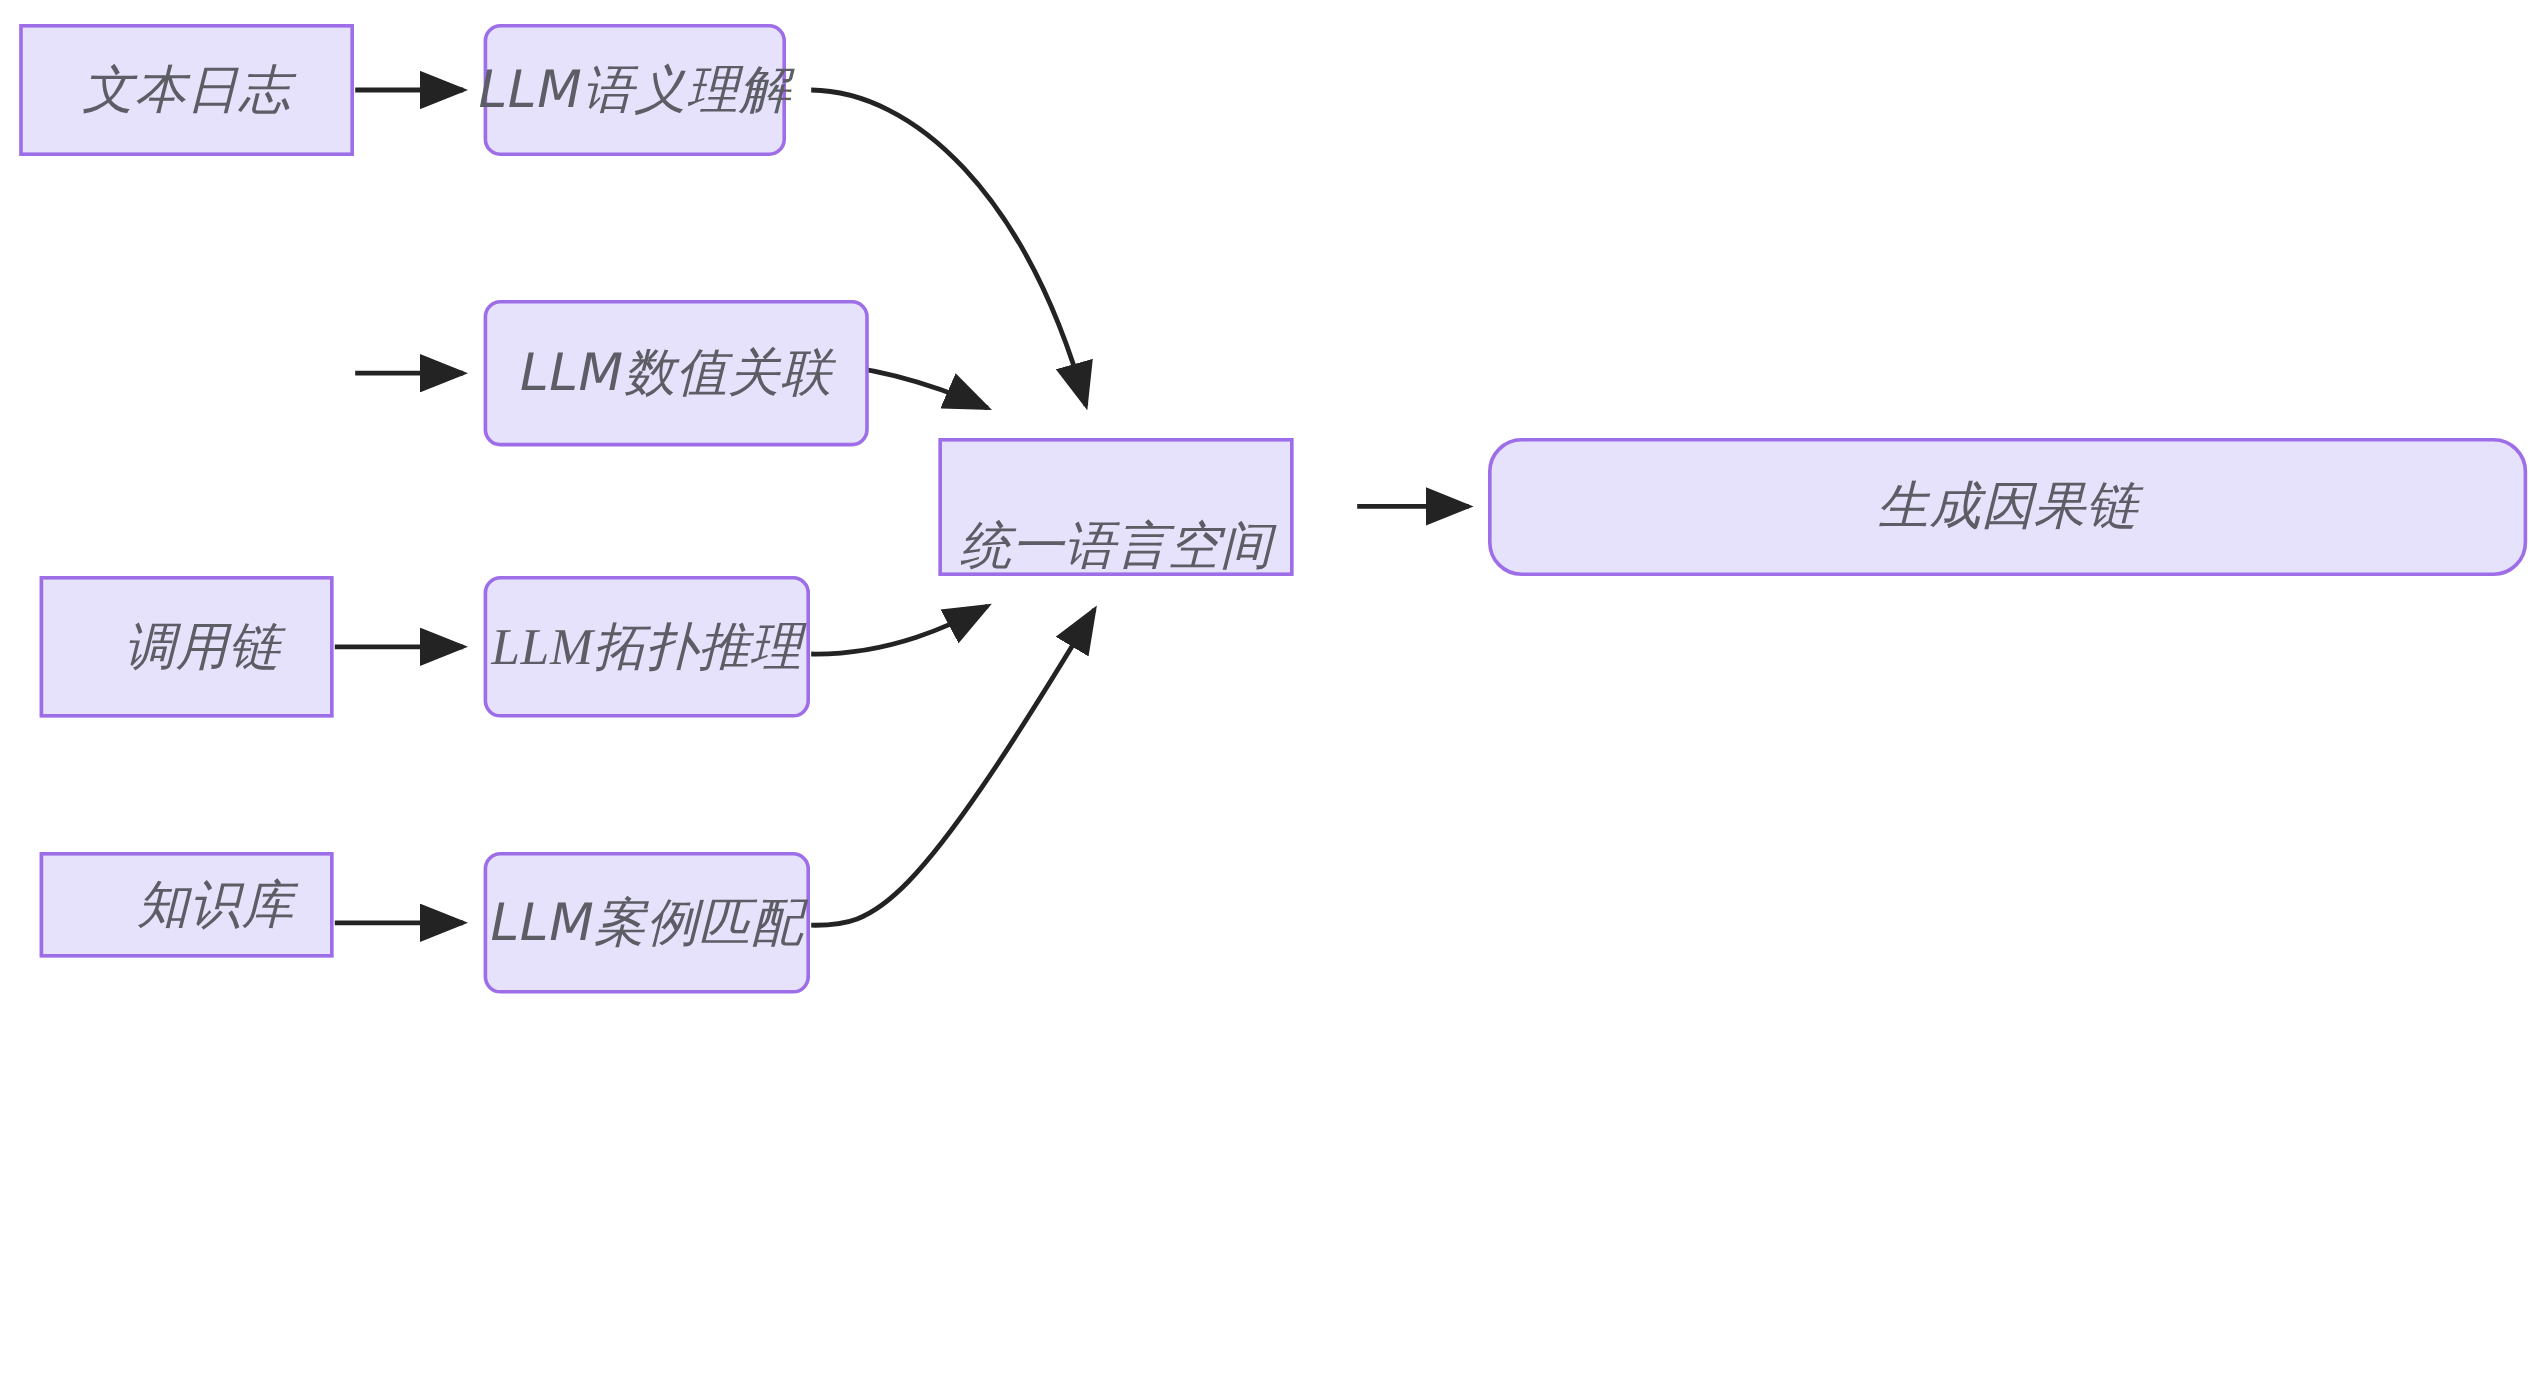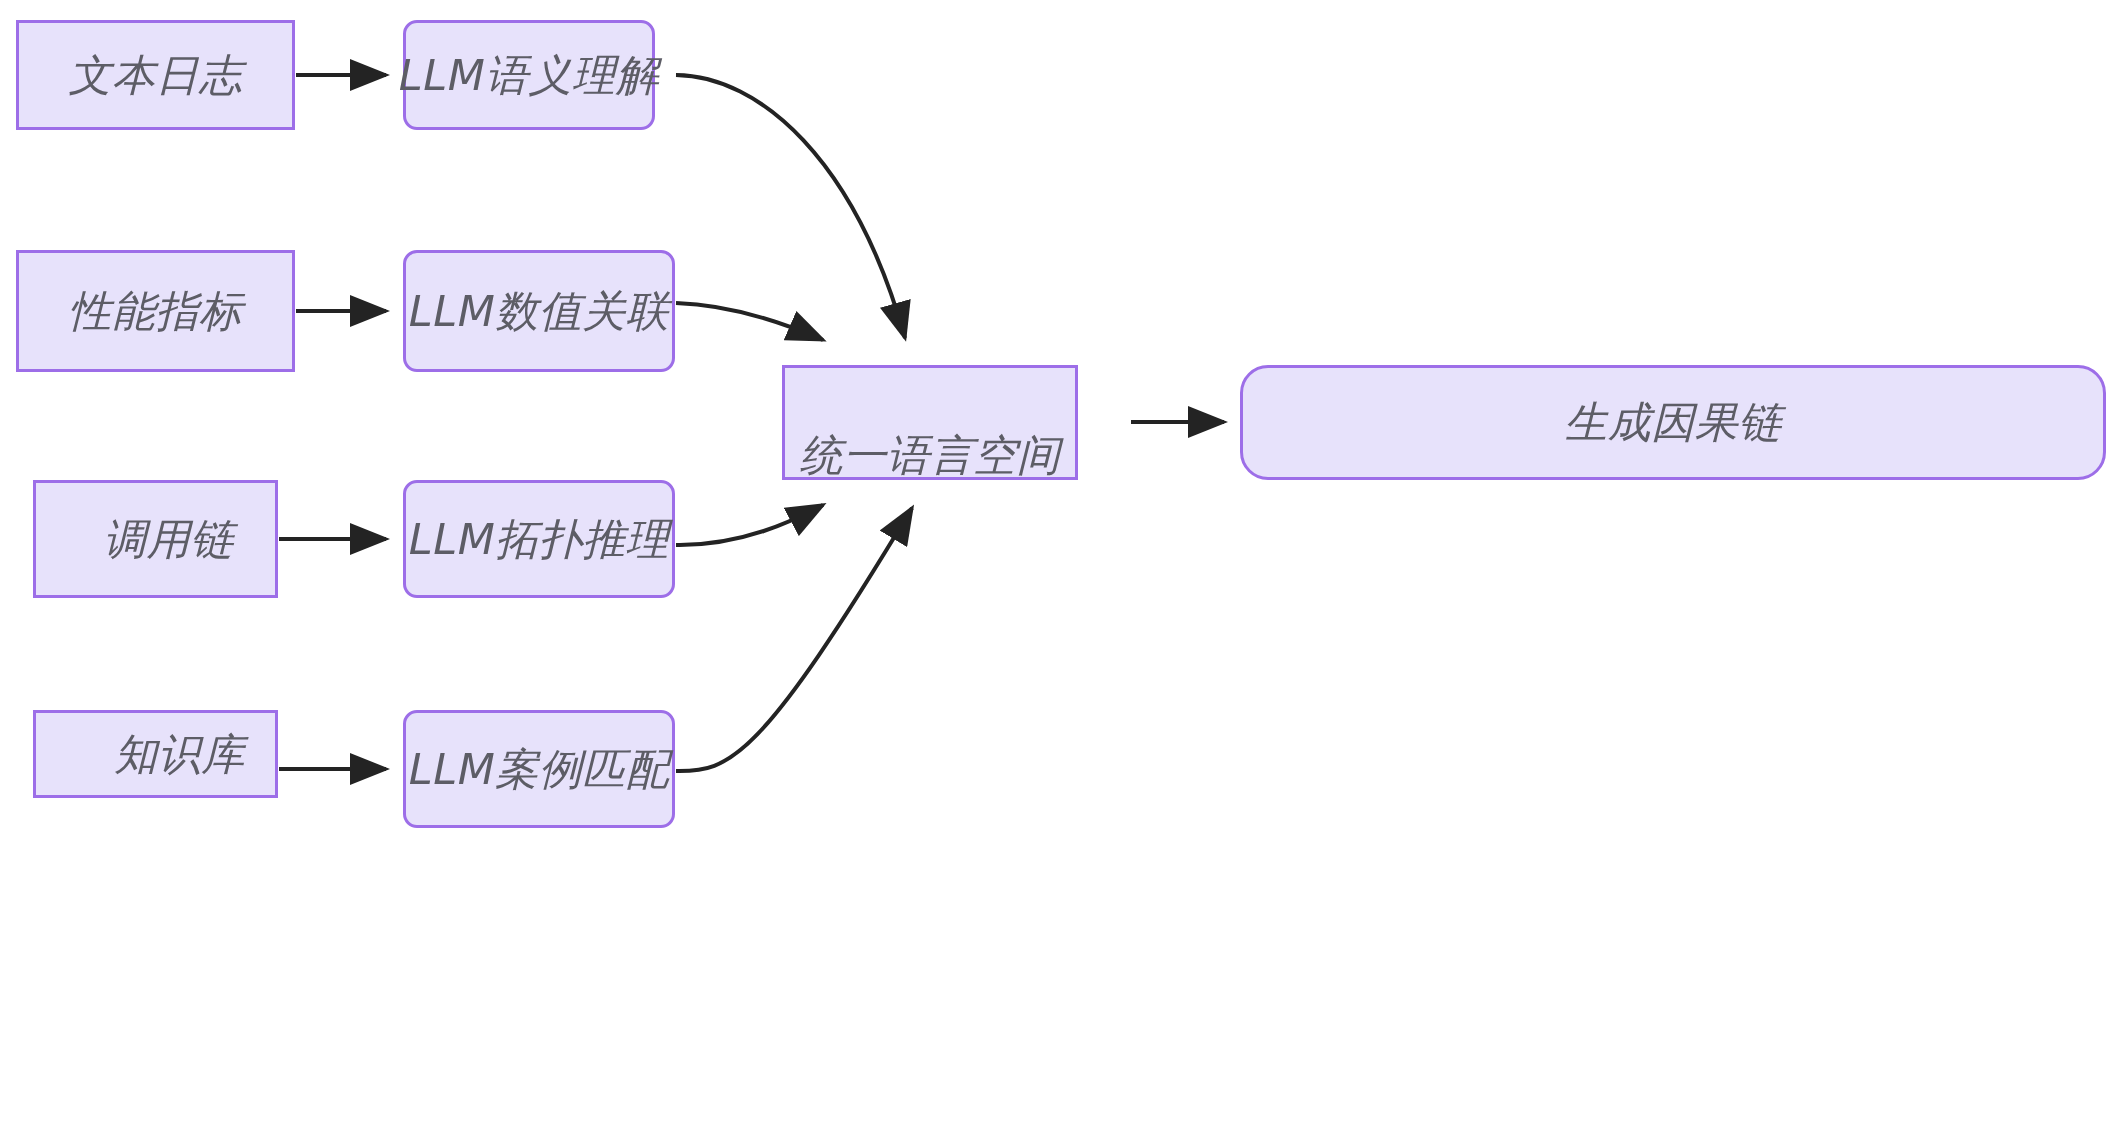--- a/index.html
+++ b/index.html
@@ -72,41 +72,38 @@
     <path d="M 676 545 C 742 546, 795 520, 823 505" fill="none" stroke="#232323" stroke-width="4" marker-end="url(#arrowhead)"></path>
     <path d="M 676 771 C 730 772, 760 760, 912 508" fill="none" stroke="#232323" stroke-width="4" marker-end="url(#arrowhead)"></path>
 
     <path d="M 1131 422 L 1224 422" fill="none" stroke="#232323" stroke-width="4" marker-end="url(#arrowhead)"></path>
   </svg>
 
   <div class="node sharp" style="left:16px; top:20px; width:279px; height:110px;justify-content:center;">
     <span class="node-label">文本日志</span>
   </div>
 
-  <div class="node sharp" style="left:16px; top:250px; width:279px; height:122px;">
-    <span class="node-label">性能指标</span>
-  </div>
 
   <div class="node sharp" style="left:33px; top:480px; width:245px; height:118px;padding-left:26px;">
     <span class="node-label">调用链</span>
   </div>
 
   <div class="node sharp" style="left:33px; top:710px; width:245px; height:88px;padding-left:48px;">
     <span class="node-label">知识库</span>
   </div>
 
   <div class="node rounded" style="left:403px; top:20px; width:252px; height:110px;">
     <span class="node-label">LLM语义理解</span>
   </div>
 
-  <div class="node rounded" style="left:403px; top:250px; width:272px; height:122px;text-align:center;">
+  <div class="node rounded" style="left:403px; top:250px; width:321px; height:122px;text-align:center;">
     <span class="node-label">LLM数值关联</span>
   </div>
 
-  <div class="node rounded" style="left:403px; top:480px; width:272px; height:118px;">
+  <div class="node rounded" style="left:403px; top:480px; width:272px; height:118px;font-family:Liberation Serif, serif;">
     <span class="node-label">LLM拓扑推理</span>
   </div>
 
   <div class="node rounded" style="left:403px; top:710px; width:272px; height:118px;">
     <span class="node-label">LLM案例匹配</span>
   </div>
 
   <div class="node sharp" style="left:782px; top:365px; width:296px; height:115px;align-items:flex-end;">
     <span class="node-label">统一语言空间</span>
   </div>

